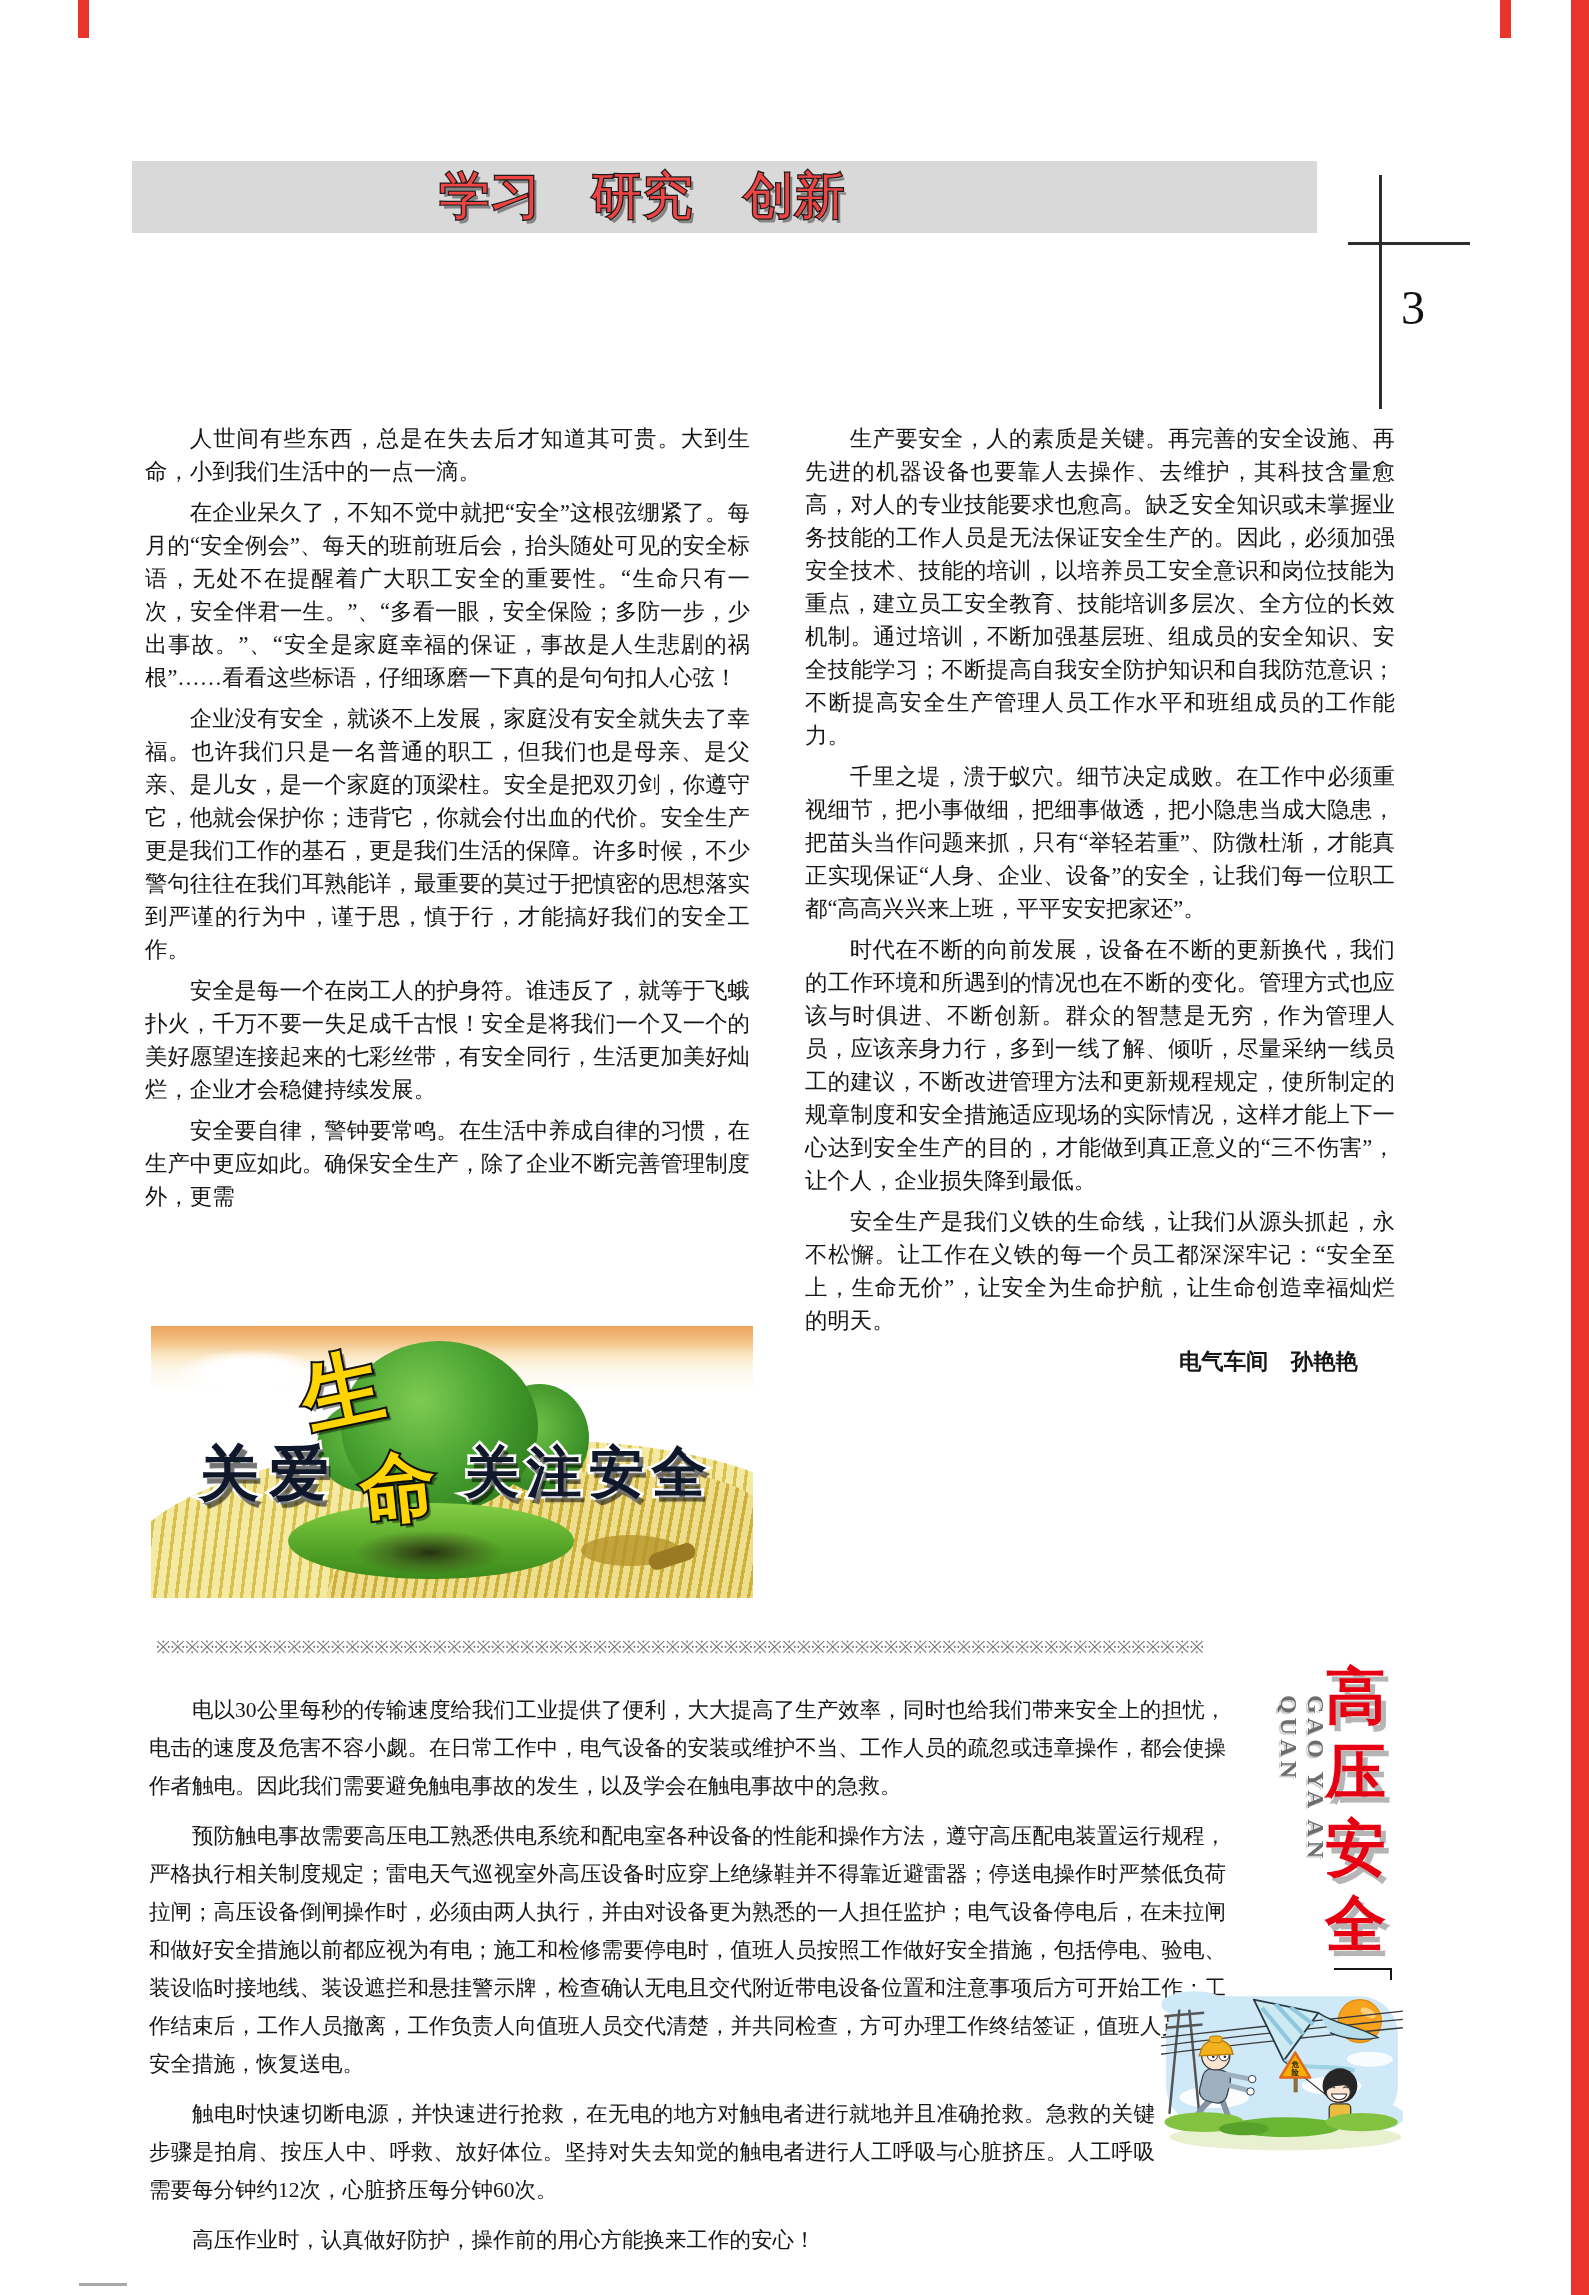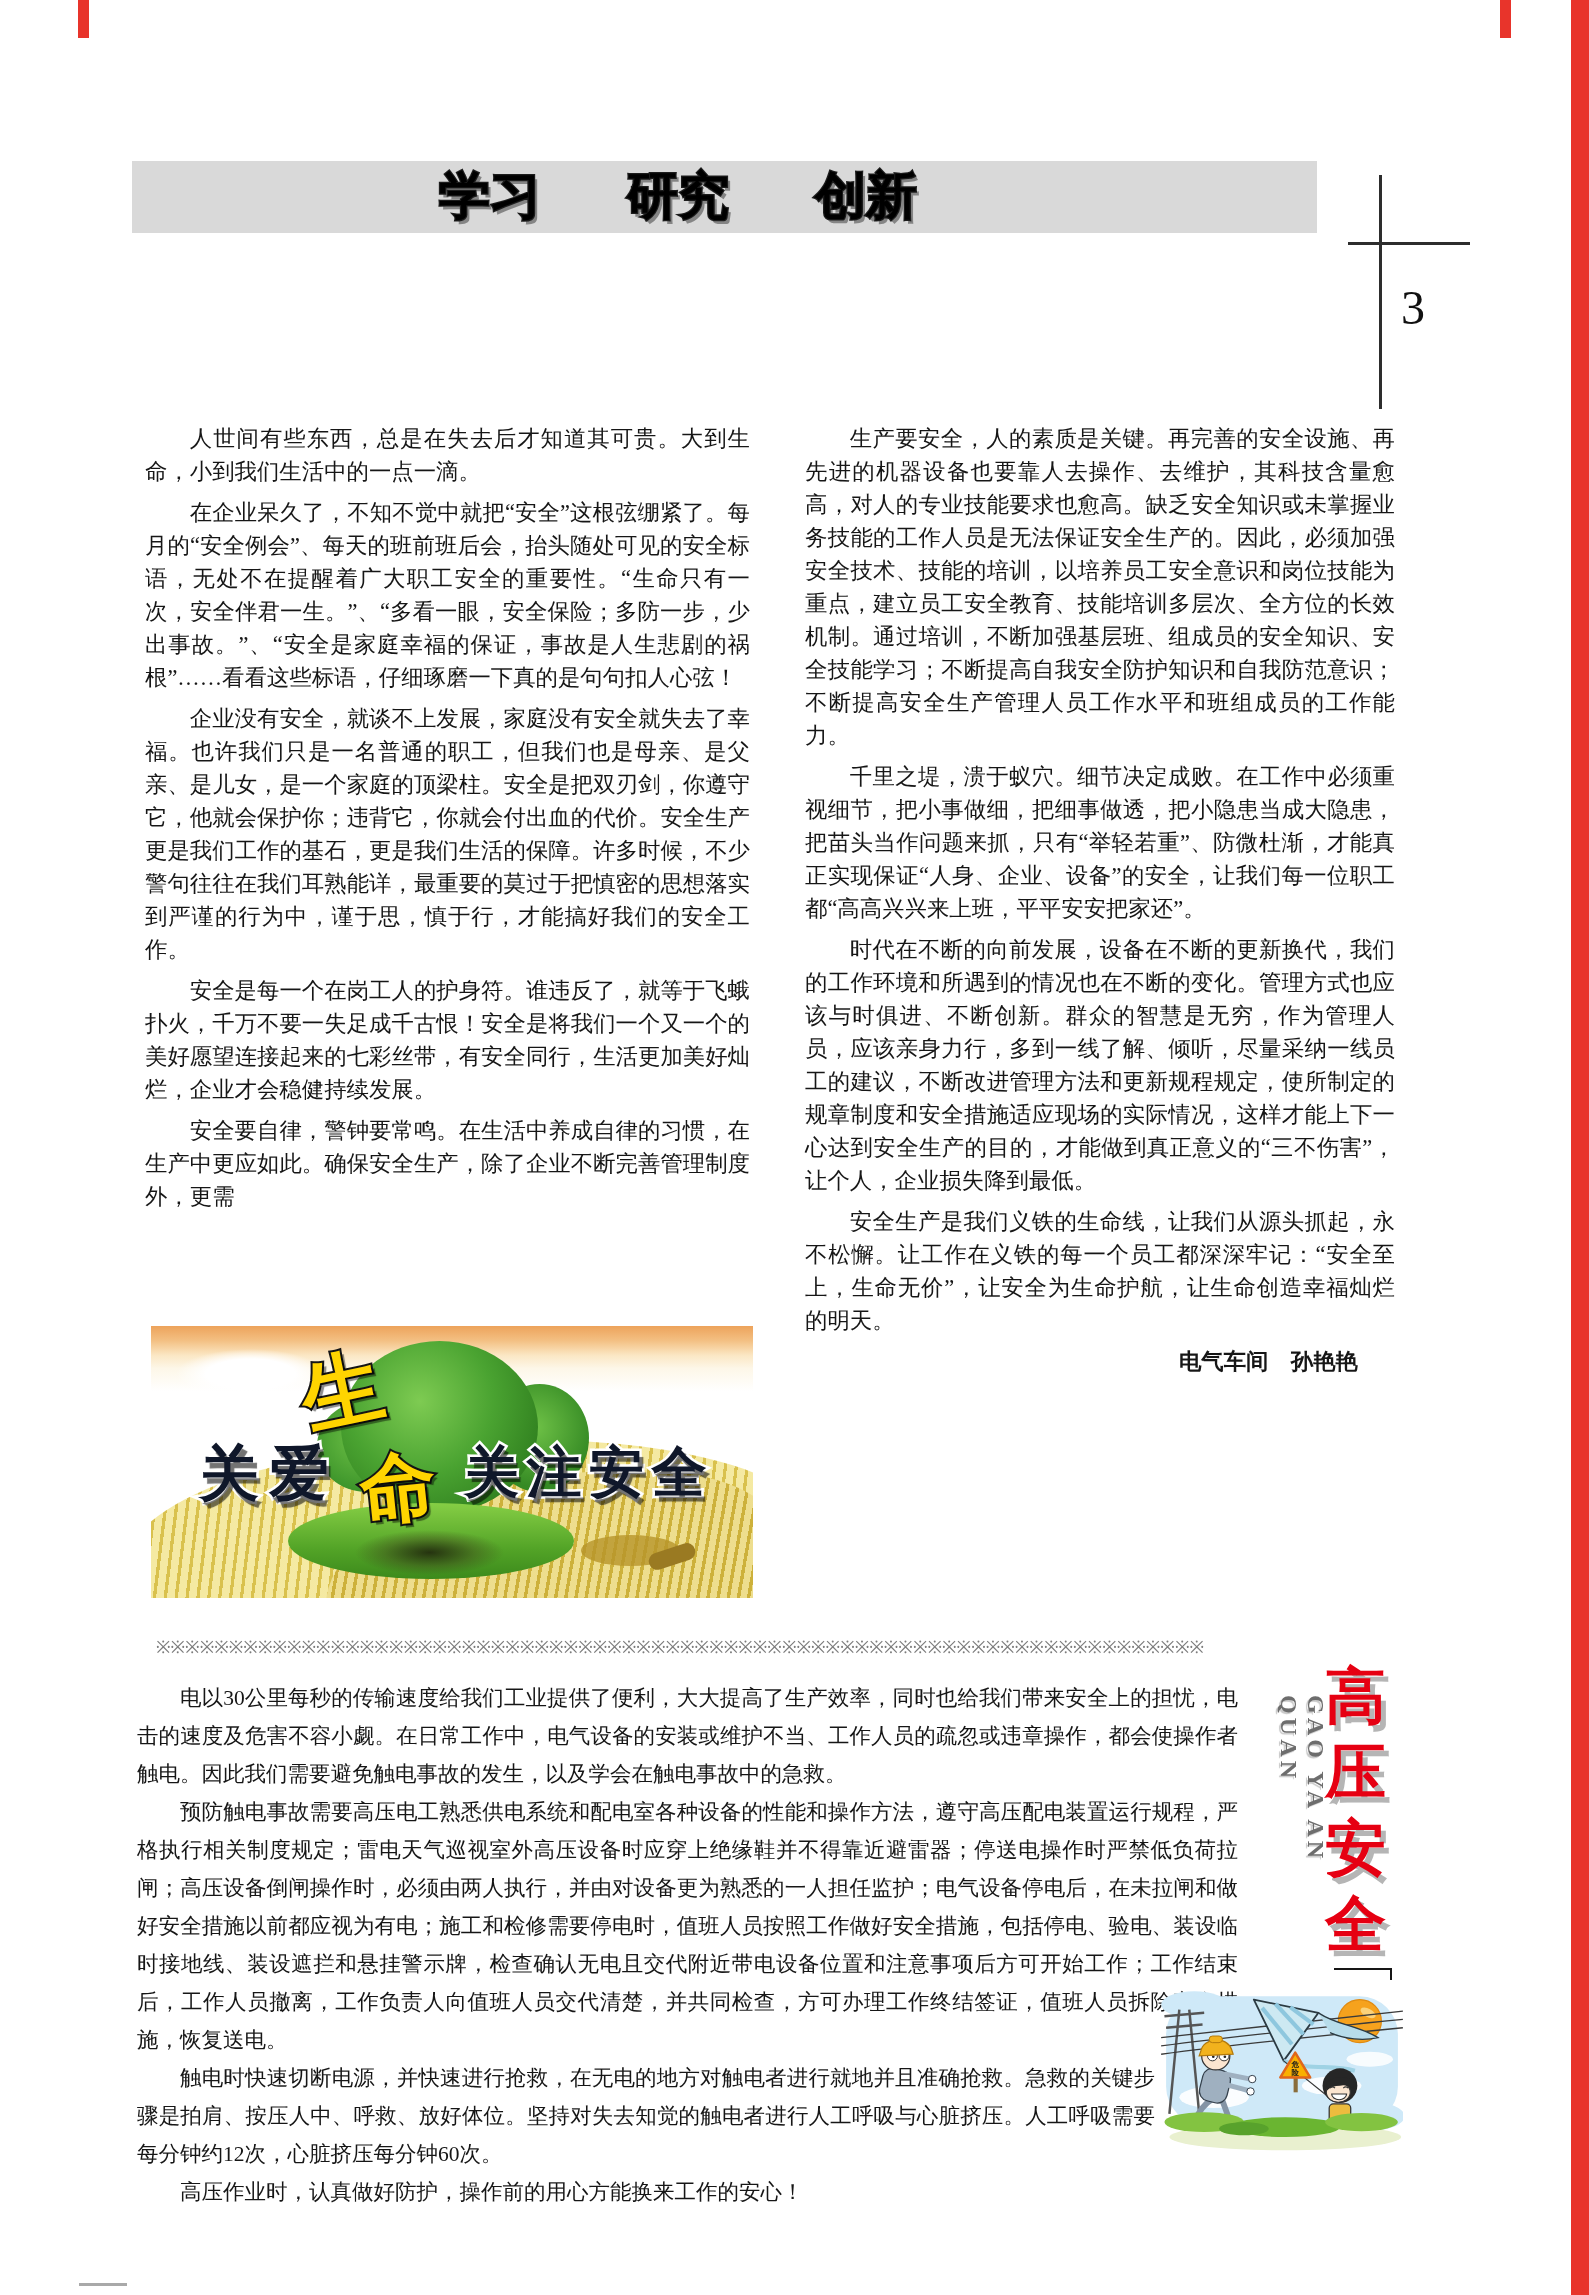--- a/index.html
+++ b/index.html
@@ -11,23 +11,23 @@
   .red-strip{left:1571px;top:0;width:18px;height:2295px;background:#e8342b;}
   .corner-mark{top:0;width:10.8px;height:38px;background:#e8342b;}
   .cm-left{left:78px;} .cm-right{left:1500px;}
   .bl-mark{left:79px;top:2283px;width:48px;height:2.5px;background:#a9a9a9;}
   .cross-h{left:1348px;top:242px;width:122px;height:2.5px;background:#2d2d2d;}
   .cross-v{left:1379px;top:175px;width:2.5px;height:234px;background:#2d2d2d;}
   .pageno{left:1384px;top:280px;width:58px;text-align:center;font-size:48px;color:#111;}
 
   
   .banner{left:132px;top:161px;width:1185px;height:72px;background:#d9d9d9;}
-  .banner-words{left:439px;top:170px;display:flex;gap:86px;
-        font-family:"Liberation Sans","DejaVu Sans",sans-serif;font-weight:700;font-size:51px;line-height:1;
-        color:#000000;-webkit-text-stroke:2.5px #1c1c1c;paint-order:stroke fill;
+  .banner-words{left:439px;top:170px;display:flex;gap:50px;
+        font-family:"Liberation Sans","DejaVu Sans",sans-serif;font-weight:400;font-size:51px;line-height:1;
+        color:#ef4444;-webkit-text-stroke:2.5px #1c1c1c;paint-order:stroke fill;
         text-shadow:3.3px 4.1px 0 rgba(30,30,30,.45);}
 
   
   .headline{left:137px;top:333px;width:1267px;text-align:center;
         font-family:"Liberation Sans","DejaVu Sans",sans-serif;font-weight:900;font-size:63px;line-height:1.25;
         color:#e60012;letter-spacing:0.8px;text-shadow:-5px 5.8px 0 #bdbdbd;white-space:nowrap;}
 
   
   .col{font-size:22.4px;line-height:33px;text-align:justify;}
   .col p{margin:8px;text-indent:2em;}
@@ -70,21 +70,21 @@
   .pt-sheng{left:151px;top:25px;font-size:81px;transform:rotate(-12deg);}
   .pt-ming{left:209px;top:124px;font-size:76px;transform:rotate(-6deg);}
   .pt-guanzhu{left:313px;top:119px;font-size:55px;letter-spacing:7.5px;}
 
   
   .divider{left:156px;top:1637px;width:1260px;height:21.5px;overflow:hidden;white-space:nowrap;
         font-size:17.4px;line-height:21.5px;color:#7c7c7c;letter-spacing:0;}
 
   
   .bottom{left:137px;top:1679px;width:1101px;font-size:21.5px;line-height:38px;text-align:justify;}
-  .bottom p{margin:0;text-indent:2em;}
+  .bottom p{margin:12px;text-indent:2em;}
   .bottom p.narrow{margin-right:83px;}
 
   
   .vh{left:1325px;top:1666px;display:flex;flex-direction:column;gap:15px;}
   .vh span{font-family:"Liberation Sans","DejaVu Sans",sans-serif;font-weight:900;font-size:61px;line-height:1;
         color:#e60012;text-shadow:5px 5.8px 0 #b5b5b5;}
   .pinyin{left:1275px;top:1695px;height:242px;writing-mode:vertical-rl;
         font-family:"Liberation Serif","DejaVu Serif",serif;font-weight:bold;font-size:24px;
         color:#6d6d6d;letter-spacing:4.1px;text-shadow:1.7px 1.7px 0.8px #c9c9c9;}
   .l-mark{left:1334px;top:1968px;width:56px;height:10px;border-top:2.5px solid #161616;border-right:2.5px solid #161616;}

